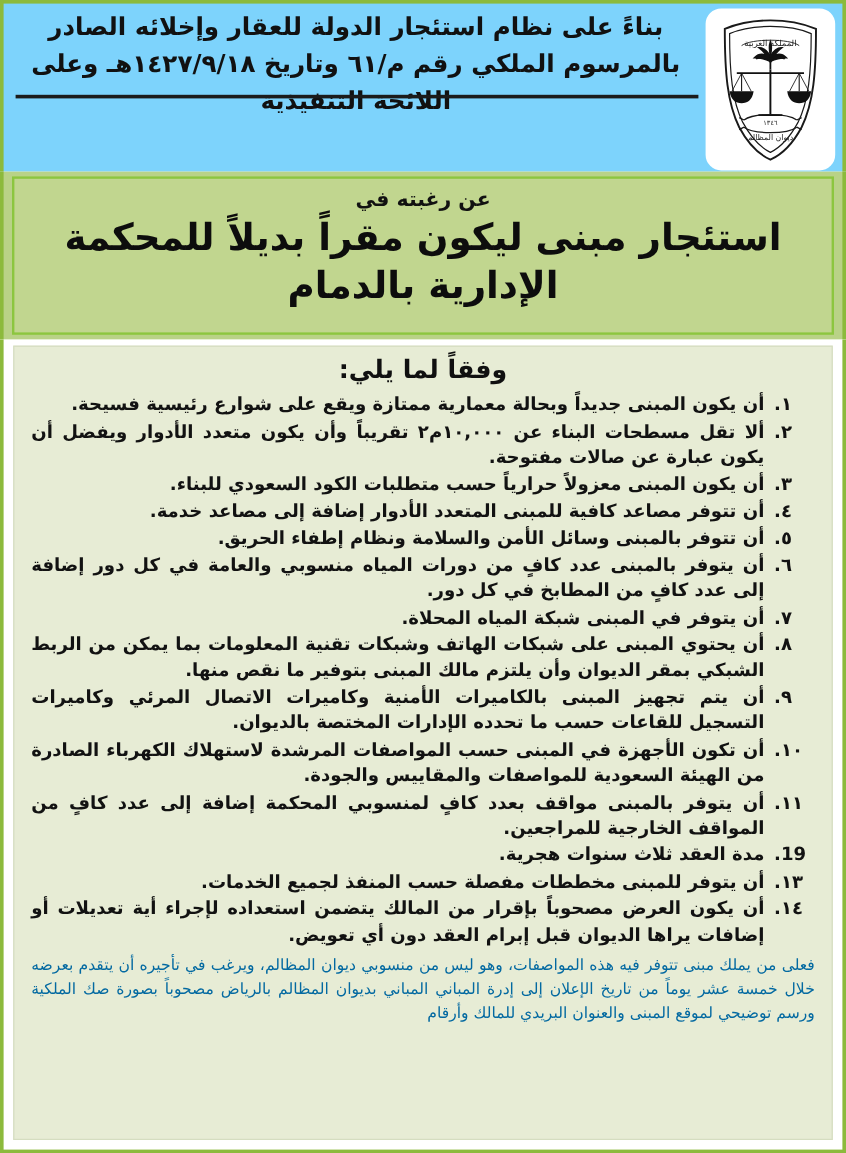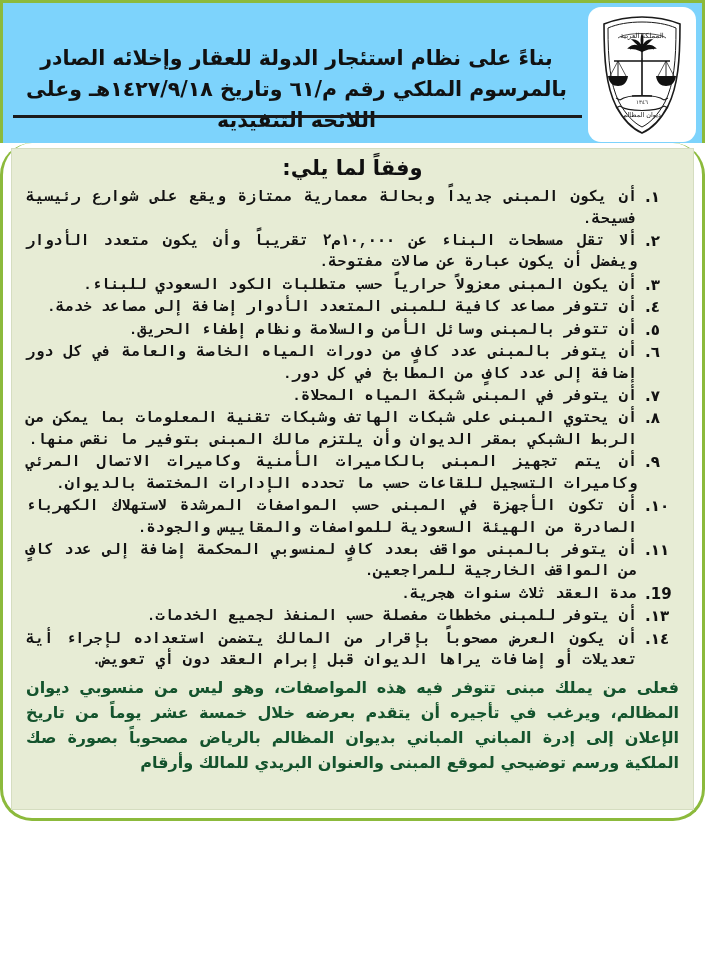--- a/index.html
+++ b/index.html
@@ -46,21 +46,20 @@
     justify-content: center;
   }
   .emblem-plate svg { display: block; }
 
   .header-texts {
     position: absolute;
     top: 0;
     right: 118px;
     left: 6px;
     height: 143px;
-    margin-top: 36px;
   }
   .decree-line {
     position: absolute;
     top: 4px;
     right: 0;
     left: 0;
     text-align: center;
     font-size: 20.5px;
     font-weight: bold;
     line-height: 1.5;
@@ -131,21 +130,20 @@
   .body-outer {
     position: relative;
     width: 705px;
     height: 678px;
     box-sizing: border-box;
     background: #ffffff;
     border-right: 3px solid #8cba3c;
     border-left: 3px solid #8cba3c;
     border-bottom: 3px solid #8cba3c;
     padding: 5px 8px 8px 8px;
-    border-radius: 32px;
   }
   .body-inner {
     width: 100%;
     height: 100%;
     box-sizing: border-box;
     background: #e7ecd5;
     border: 1px solid #d5ddc0;
     padding: 6px 14px 8px 14px;
     overflow: hidden;
   }
@@ -180,28 +178,27 @@
     text-align: left;
     padding-left: 8px;
     white-space: nowrap;
     font-variant-numeric: normal;
   }
   .req-text {
     flex: 1 1 auto;
     text-align: justify;
     text-align-last: right;
     letter-spacing: -0.15px;
-    font-family: Liberation Mono, monospace;
   }
 
   
   .closing {
-    font-size: 16px;
-    font-weight: bold;
-    color: #14532d;
+    font-size: 13px;
+    font-weight: normal;
+    color: #0369a1;
     line-height: 1.55;
     text-align: justify;
     text-align-last: right;
     margin-top: 5px;
     letter-spacing: -0.15px;
   }
   .closing-lastline {
     display: flex;
     flex-direction: row;
     justify-content: space-between;
@@ -267,20 +264,26 @@
         <text x="48" y="103" font-size="6.5" text-anchor="middle" fill="#1a1a1a" font-family="'DejaVu Sans','Liberation Sans',sans-serif">ديوان المظالم</text>
       </svg>
     </div>
 
     <div class="header-texts">
       <div class="decree-line">بناءً على نظام استئجار الدولة للعقار وإخلائه الصادر بالمرسوم الملكي رقم م/٦١ وتاريخ ١٤٢٧/٩/١٨هـ وعلى اللائحة التنفيذية</div>
       <div class="divider-rule"></div>
     </div>
   </div>
 
+  <div class="title-box-outer">
+    <div class="title-box-inner">
+      <div class="title-pre">عن رغبته في</div>
+      <div class="title-main">استئجار مبنى ليكون مقراً بديلاً للمحكمة الإدارية بالدمام</div>
+    </div>
+  </div>
 
   <div class="body-outer">
     <div class="body-inner">
 
       <div class="per-heading">وفقاً لما يلي:</div>
 
       <ol class="req-list" id="req-list">
           <li class="req-item">
             <span class="req-num">١.</span>
             <span class="req-text">أن يكون المبنى جديداً وبحالة معمارية ممتازة ويقع على شوارع رئيسية فسيحة.</span>
@@ -296,21 +299,21 @@
           <li class="req-item">
             <span class="req-num">٤.</span>
             <span class="req-text">أن تتوفر مصاعد كافية للمبنى المتعدد الأدوار إضافة إلى مصاعد خدمة.</span>
           </li>
           <li class="req-item">
             <span class="req-num">٥.</span>
             <span class="req-text">أن تتوفر بالمبنى وسائل الأمن والسلامة ونظام إطفاء الحريق.</span>
           </li>
           <li class="req-item">
             <span class="req-num">٦.</span>
-            <span class="req-text">أن يتوفر بالمبنى عدد كافٍ من دورات المياه الخاصة والعامة في كل دور إضافة إلى عدد كافٍ من المطابخ في كل دور.</span>
+            <span class="req-text">أن يتوفر بالمبنى عدد كافٍ من دورات المياه منسوبي والعامة في كل دور إضافة إلى عدد كافٍ من المطابخ في كل دور.</span>
           </li>
           <li class="req-item">
             <span class="req-num">٧.</span>
             <span class="req-text">أن يتوفر في المبنى شبكة المياه المحلاة.</span>
           </li>
           <li class="req-item">
             <span class="req-num">٨.</span>
             <span class="req-text">أن يحتوي المبنى على شبكات الهاتف وشبكات تقنية المعلومات بما يمكن من الربط الشبكي بمقر الديوان وأن يلتزم مالك المبنى بتوفير ما نقص منها.</span>
           </li>
           <li class="req-item">

